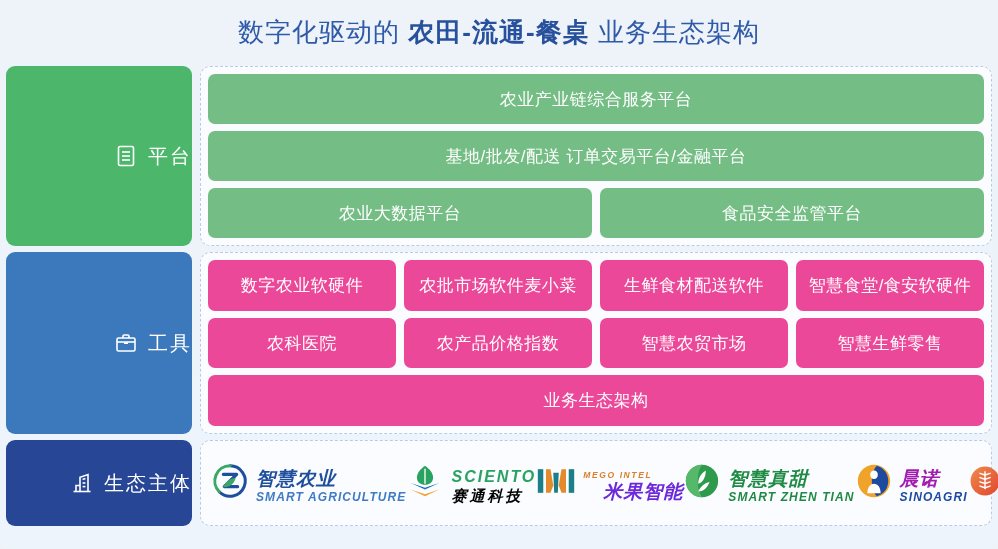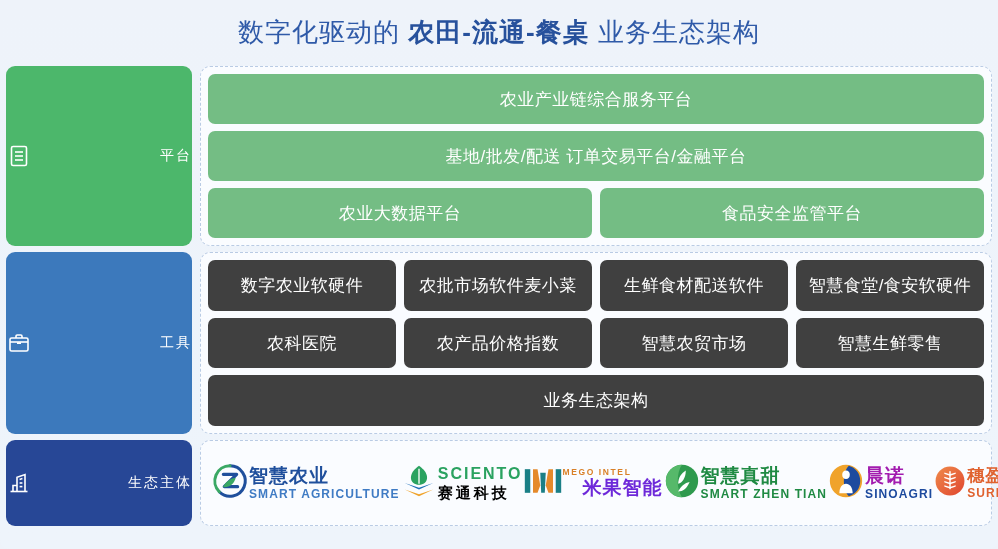--- a/index.html
+++ b/index.html
@@ -63,24 +63,24 @@
   .row.platform { flex: 0 0 180px; }
   .row.tools    { flex: 0 0 182px; }
   .row.eco      { flex: 0 0 86px; }
 
   
   .label-block {
     flex: 0 0 186px;
     border-radius: 9px;
     display: flex;
     align-items: center;
-    justify-content: space-between;
+    justify-content: flex-end;
     gap: 9px;
     color: #ffffff;
-    font-size: 14px;
+    font-size: 20px;
     letter-spacing: 2px;
   }
   .label-block .ic {
     display: inline-flex;
     align-items: center;
     justify-content: center;
     width: 26px;
     height: 26px;
   }
   .label-block .ic svg { display: block; }
@@ -115,38 +115,40 @@
     justify-content: center;
     color: #ffffff;
     font-size: 17px;
     letter-spacing: 0.5px;
     text-align: center;
     padding: 0 6px;
     box-sizing: border-box;
     white-space: nowrap;
   }
   .chip-green { background: #74bd84; }
-  .chip-blue  { background: #404040; }
+  .chip-blue  { background: #ec4899; }
 
   
   .eco-panel {
     flex: 1 1 auto;
     border: 1.5px dashed #b9cbe4;
     border-radius: 10px;
     background: #fafcff;
     display: flex;
     align-items: center;
     justify-content: space-around;
     padding: 4px 10px;
     box-sizing: border-box;
   }
   .logo {
     display: flex;
-    align-items: center;
+    align-items: flex-end;
+    gap: 7px;
     flex: 0 0 auto;
+    font-style: italic;
   }
   .logo .mark { flex: 0 0 auto; display: block; }
   .logo .words {
     display: flex;
     flex-direction: column;
     justify-content: center;
     line-height: 1.05;
   }
   .logo .cn {
     font-size: 19px;

